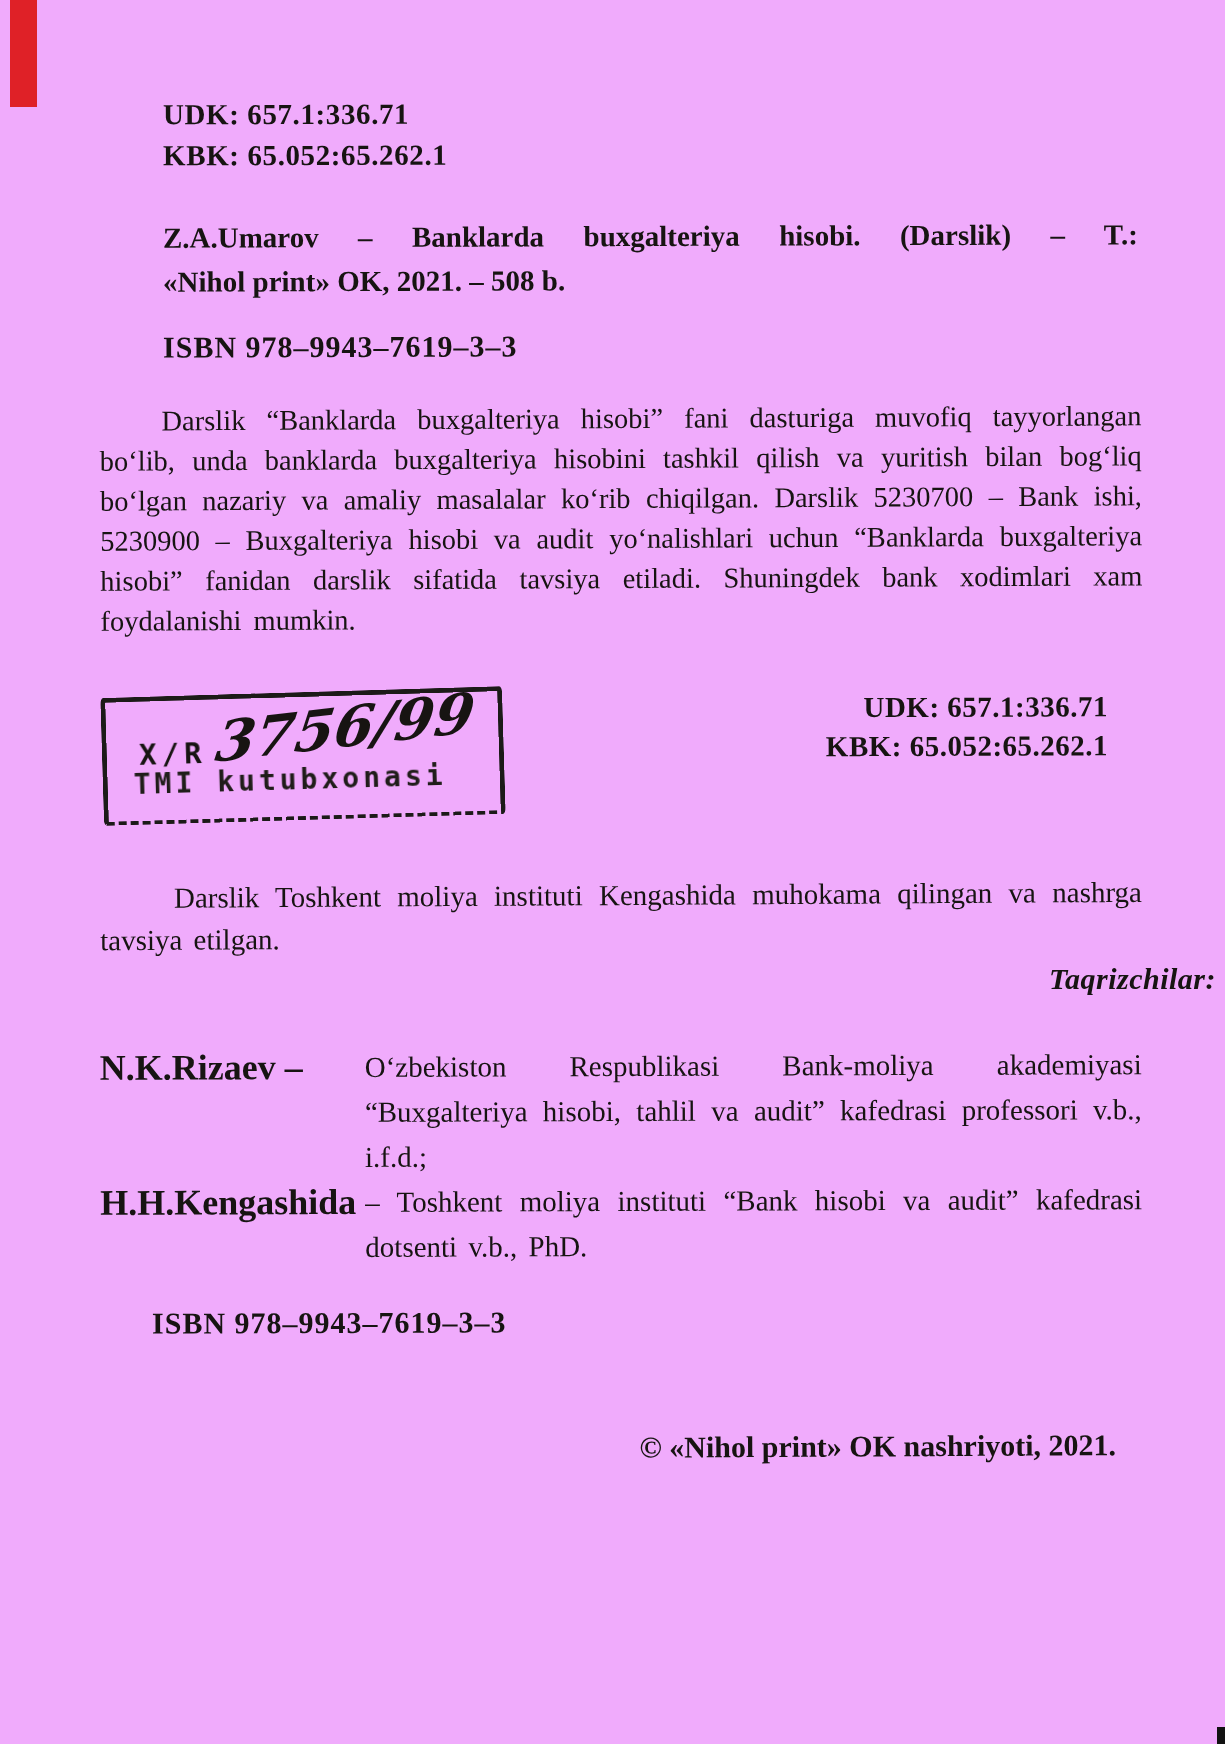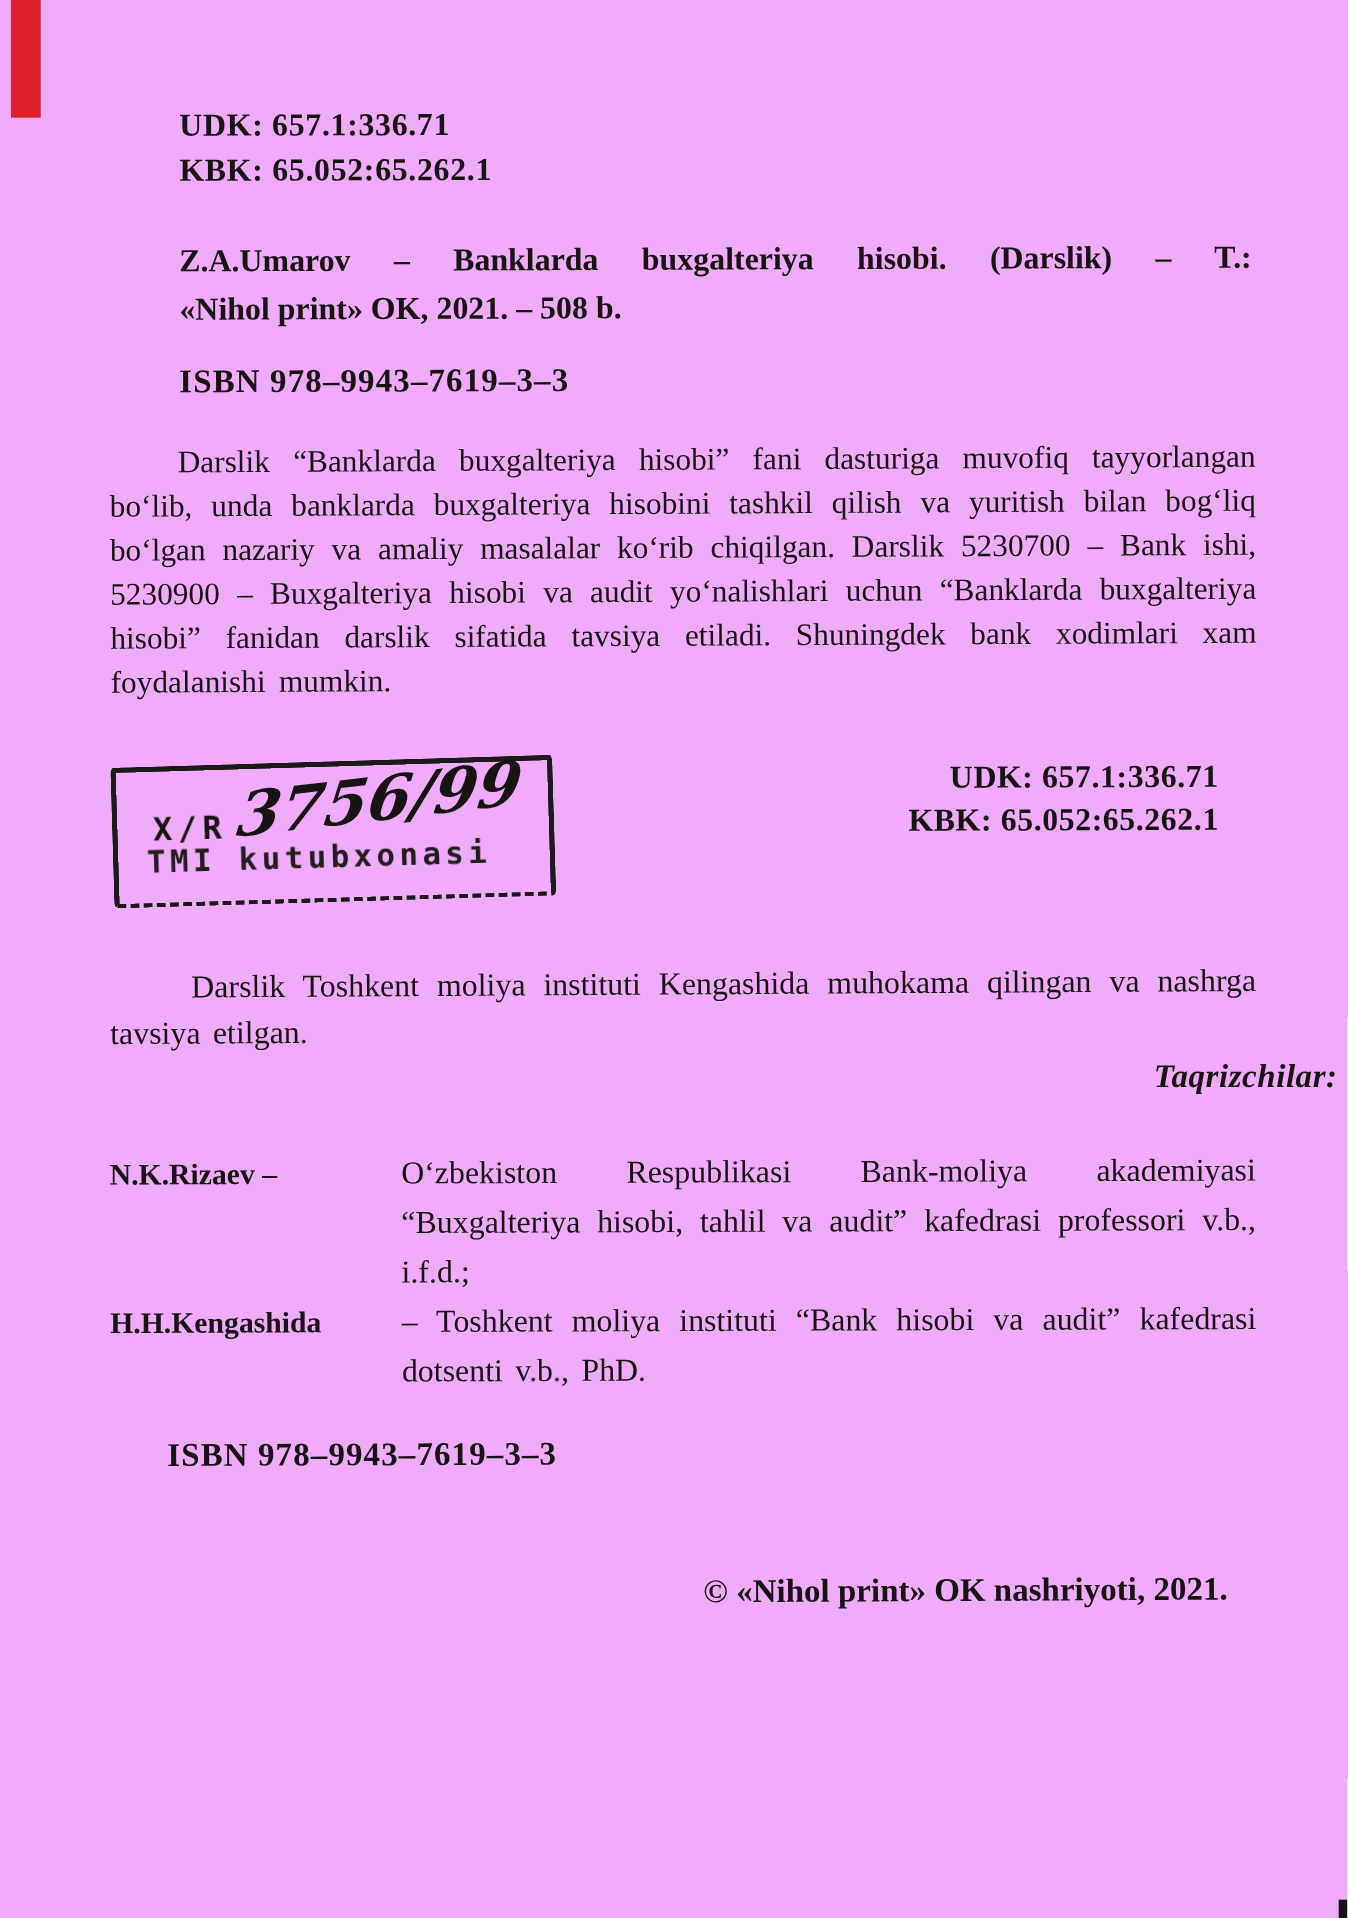--- a/index.html
+++ b/index.html
@@ -67,21 +67,21 @@
     left:100px; top:874px; width:1042px;
     font-size:29px; line-height:42px;
     text-align:justify; text-indent:74px;
     word-spacing:4px; transform:rotate(-0.35deg);
   }
 
   
   .rev-heading { left:56px; top:962px; width:1160px; text-align:right; font-size:30px; font-weight:bold; letter-spacing:0.5px;font-style:italic; }
   .reviewers { left:100px; top:1044px; width:1042px; transform:rotate(-0.2deg); }
   .rev-row { display:flex; align-items:flex-start; }
-  .rev-name { flex:0 0 265px; font-size:27px; font-weight:bold; line-height:45px; white-space:nowrap; }
+  .rev-name { flex:0 0 265px; font-size:36px; font-weight:bold; line-height:45px; white-space:nowrap; }
   .rev-desc { flex:1; font-size:29px; line-height:45px; text-align:justify; word-spacing:4px; }
 
   
   .isbn-bottom { left:152px; top:1306px; font-size:30px; font-weight:bold; letter-spacing:1px; transform:rotate(-0.2deg); }
   .copyright { left:400px; top:1430px; width:716px; text-align:right; font-size:30px; font-weight:bold; transform:rotate(-0.3deg); }
 </style>
 </head>
 <body>
 
 <div class="page">

